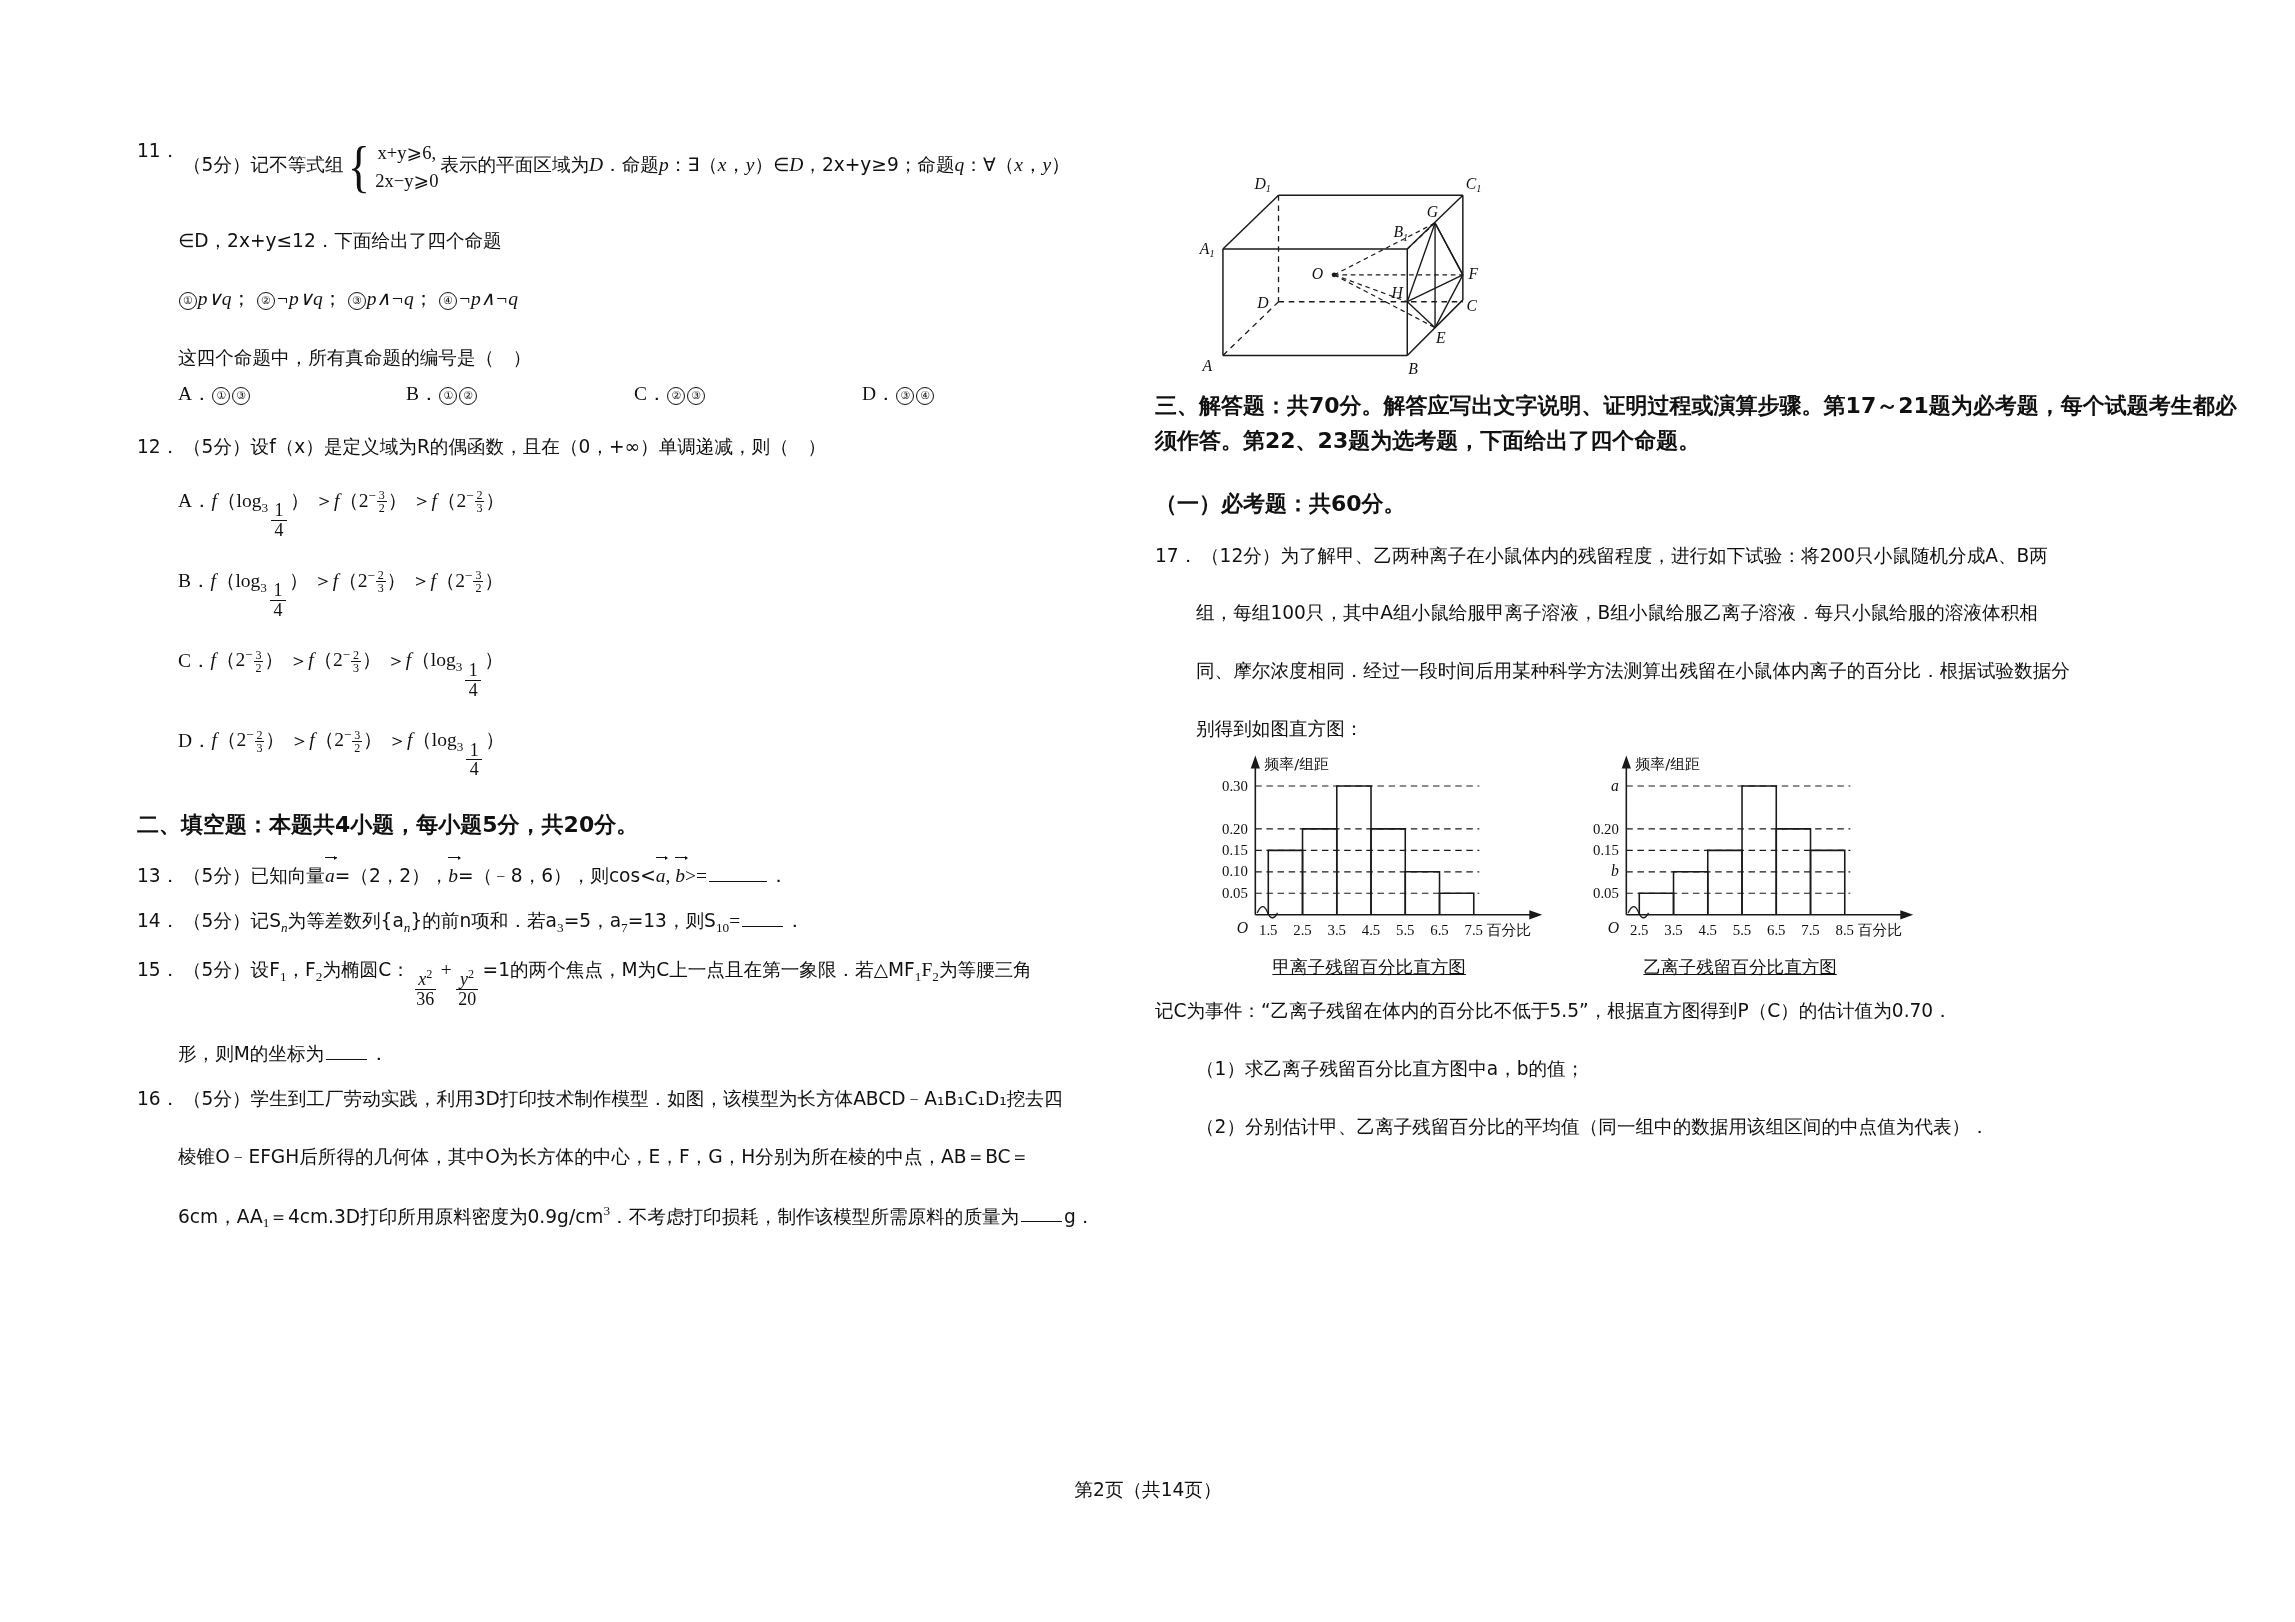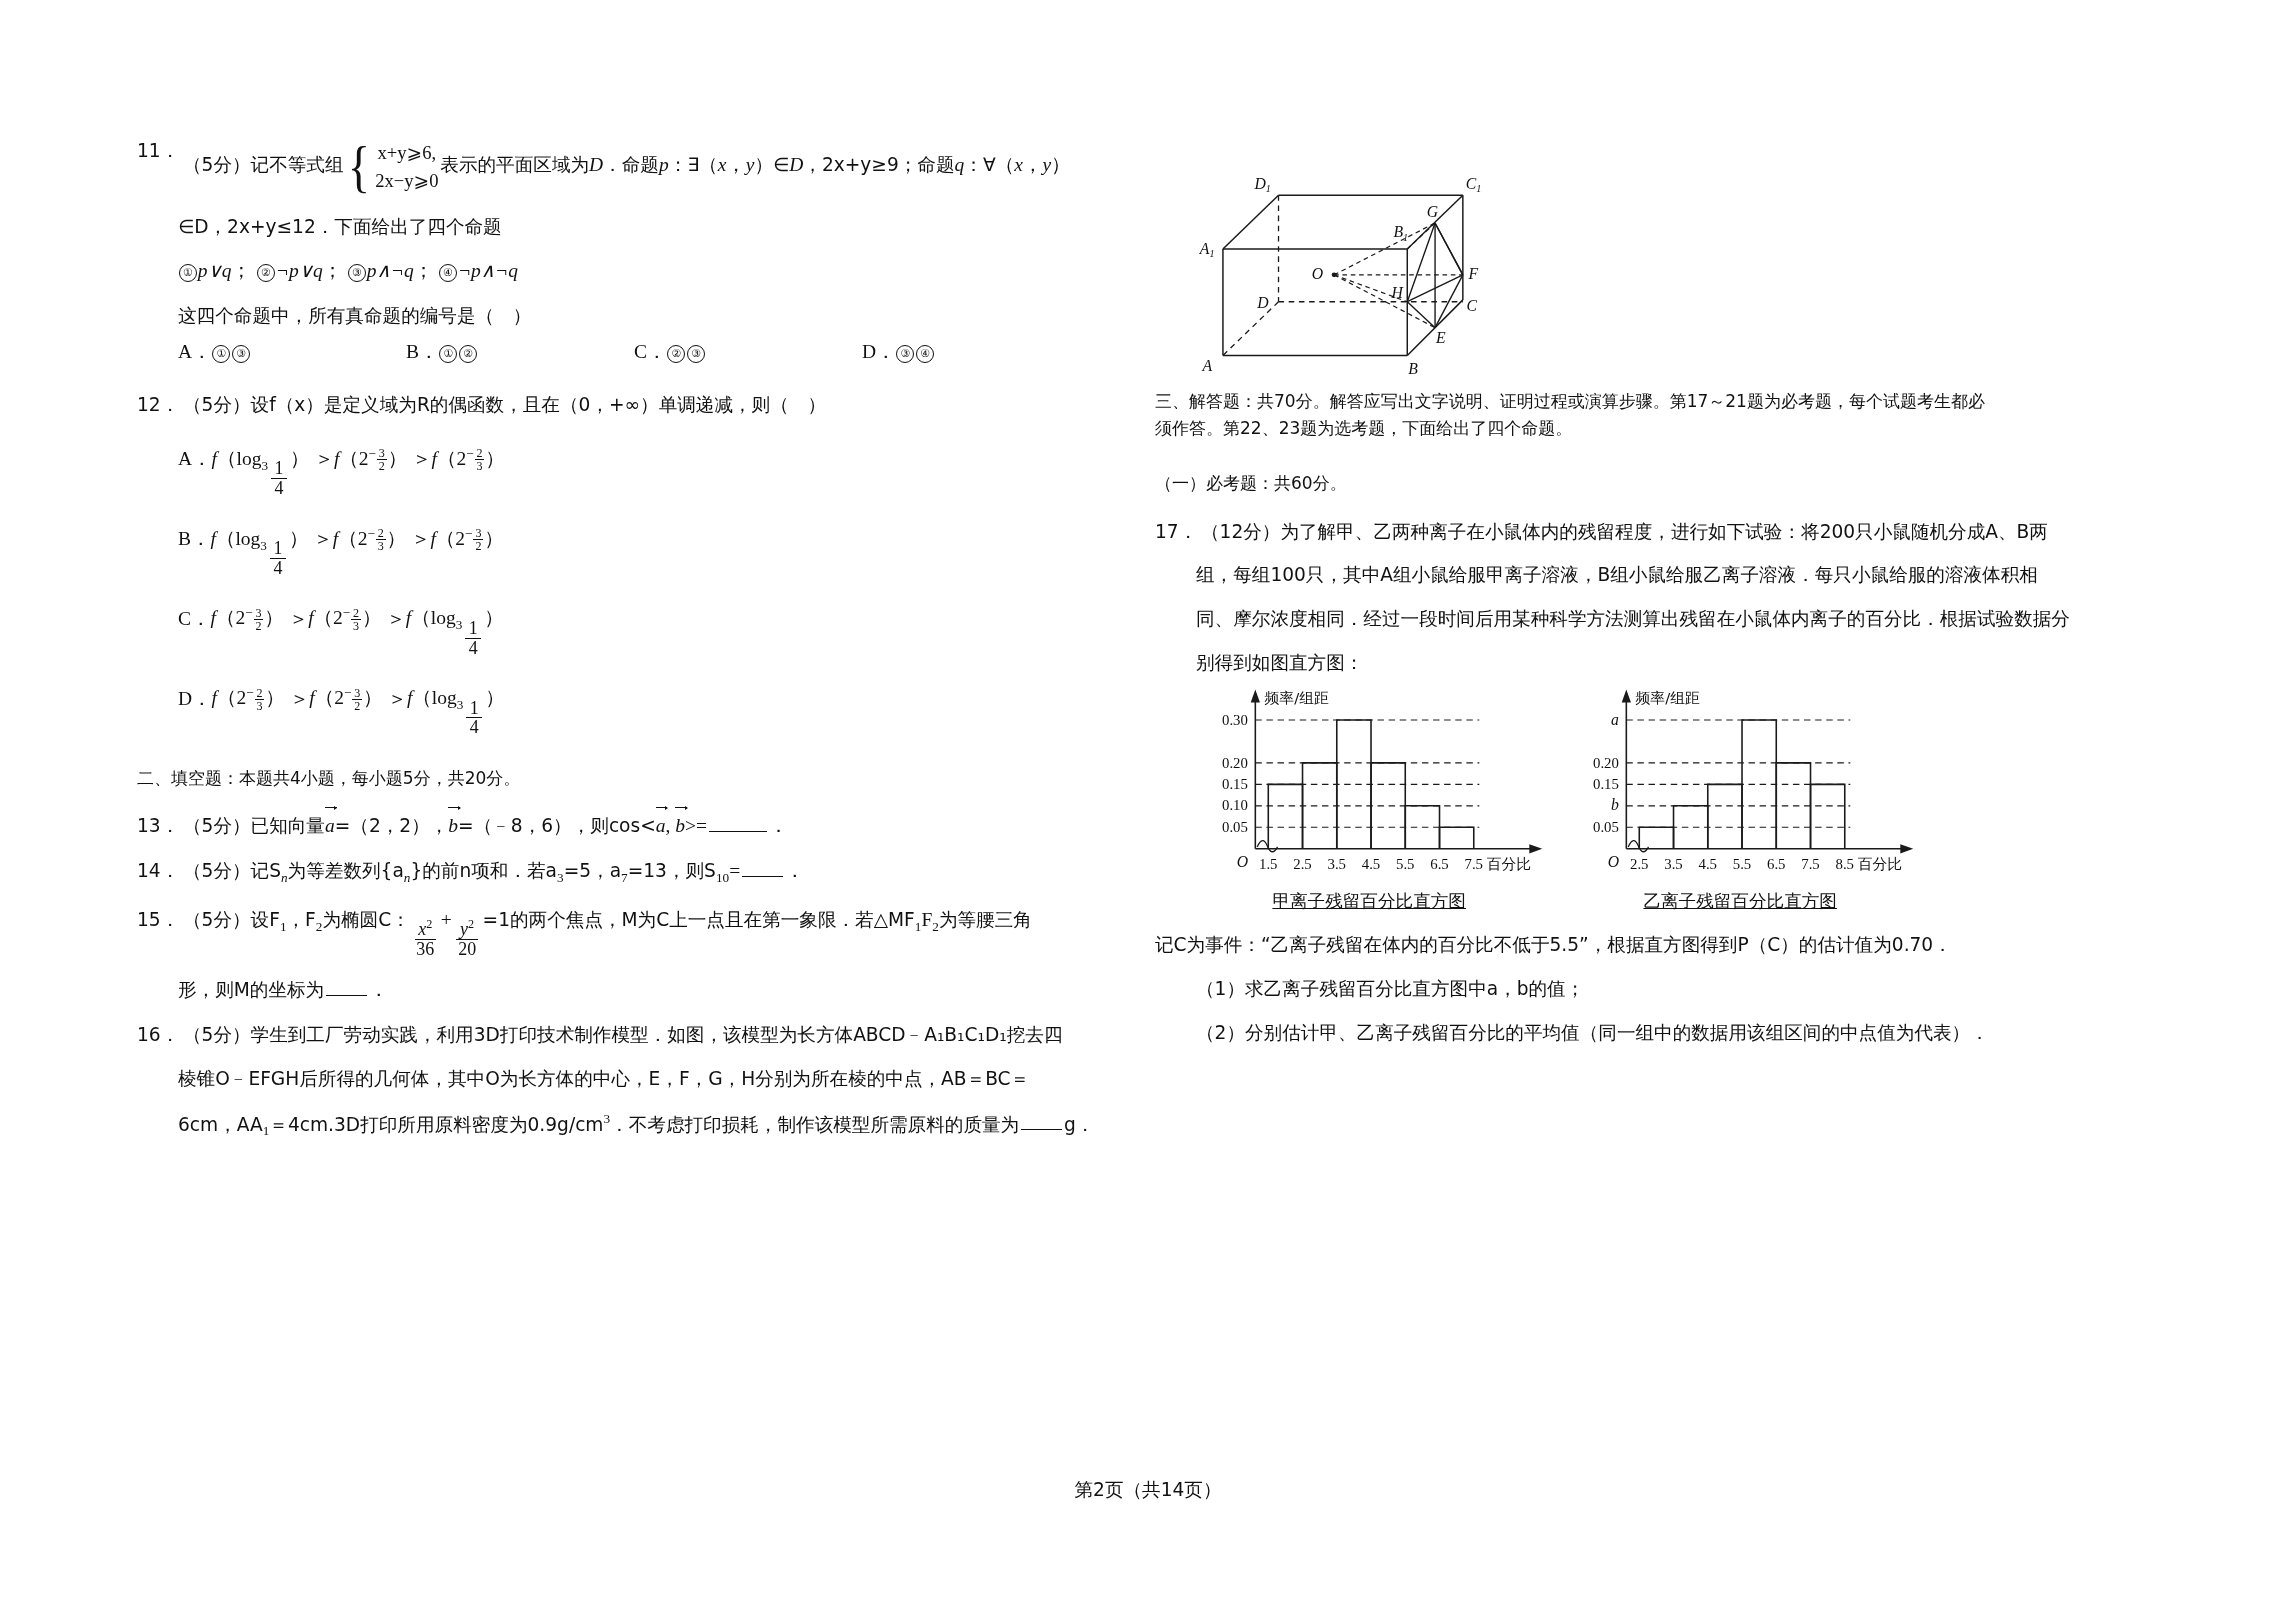--- a/index.html
+++ b/index.html
@@ -13,21 +13,21 @@
   }
   .page{position:relative;width:2296px;height:1166px;}
   .col-left{position:absolute;left:137px;top:139px;width:1011px;}
   .col-right{position:absolute;left:1155px;top:139px;width:1104px;}
 
   .q{font-size:19.5px;line-height:1.28;margin-bottom:20.4px;}
   .q-row{display:flex;align-items:flex-start;}
   .qnum{white-space:nowrap;margin-right:3.7px;}
   .qbody{flex:1;}
   .indent{margin-left:41px;}
-  .line{margin-top:20px;}
+  .line{margin-top:34px;}
   i,.it{font-style:italic;font-family:"Liberation Serif",serif;}
   .zh{font-family:"DejaVu Sans","Liberation Sans",sans-serif;font-size:18.6px;}
 
   
   .frac{display:inline-flex;flex-direction:column;align-items:center;vertical-align:-0.55em;margin:0 2.8px;line-height:1.02;font-size:0.92em;}
   .frac .num{border-bottom:1.2px solid #111;padding:0 3.7px;}
   .frac .den{padding:0 3.7px;}
   .sfrac{display:inline-flex;flex-direction:column;align-items:center;vertical-align:0.05em;line-height:1;font-size:0.62em;margin:0 0.9px;}
   .sfrac .num{border-bottom:1px solid #111;padding:0 1.9px;}
   .sup{vertical-align:super;font-size:0.68em;}
@@ -35,21 +35,21 @@
 
   
   .sys{display:inline-flex;align-items:center;vertical-align:middle;margin:0 1.9px;}
   .brace{font-size:58px;line-height:0.78;font-family:"Liberation Serif",serif;margin-right:1.9px;transform:scaleX(0.8);}
   .sys-rows{display:inline-flex;flex-direction:column;line-height:1.5;font-size:18.6px;align-items:center;}
 
   .opts{display:flex;margin-top:13px;margin-left:41px;}
   .opt{width:228px;white-space:nowrap;}
   .circnum{display:inline-block;border:1.2px solid #111;border-radius:50%;width:16px;height:16px;line-height:14px;text-align:center;font-size:11px;margin:0 0.9px;vertical-align:0.9px;}
 
-  .sec-head{font-weight:normal;font-size:17px;font-family:"DejaVu Sans","Liberation Sans",sans-serif;margin:28px 0 22px 0;line-height:1.6;}
+  .sec-head{font-weight:bold;font-size:22px;font-family:"DejaVu Sans","Liberation Sans",sans-serif;margin:28px 0 22px 0;line-height:1.6;}
   .blank{display:inline-block;border-bottom:1.3px solid #111;width:58px;height:16px;margin:0 1.9px;}
   .blank-s{display:inline-block;border-bottom:1.3px solid #111;width:41px;height:16px;margin:0 1.9px;}
 
   .fig3d{position:absolute;left:1197px;top:144px;width:352px;height:246px;}
   .charts{display:flex;margin-top:9.3px;margin-left:37px;}
   .chartbox{width:371px;position:relative;}
   .caption{text-align:center;font-family:"DejaVu Sans","Liberation Sans",sans-serif;font-size:17.6px;margin-top:7.4px;margin-left:-16.7px;text-decoration:underline;}
   .footer{position:absolute;left:0;right:0;top:1477px;text-align:center;font-family:"DejaVu Sans","Liberation Sans",sans-serif;font-size:18.6px;}
   svg{display:block;}
   .vecwrap{position:relative;display:inline-block;}

